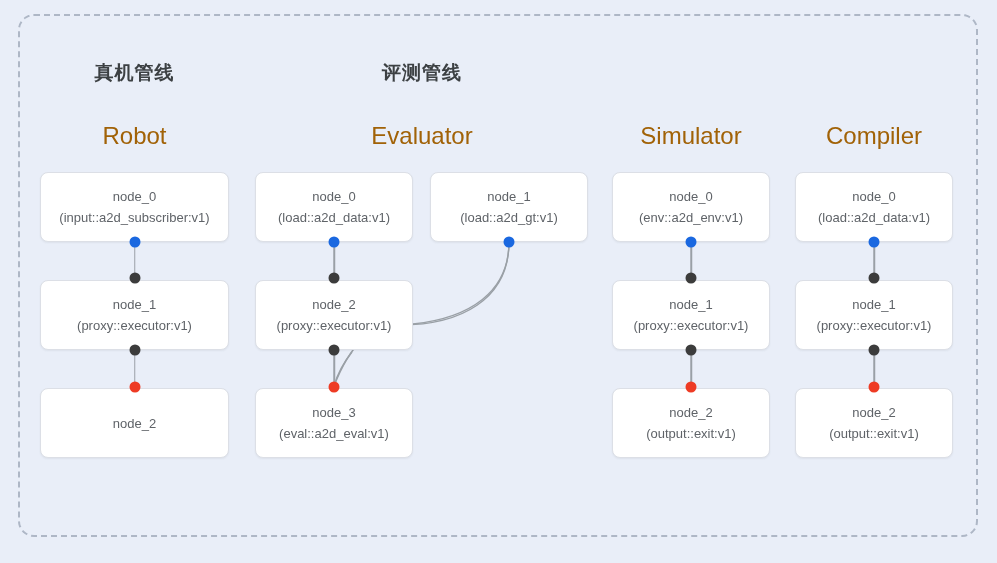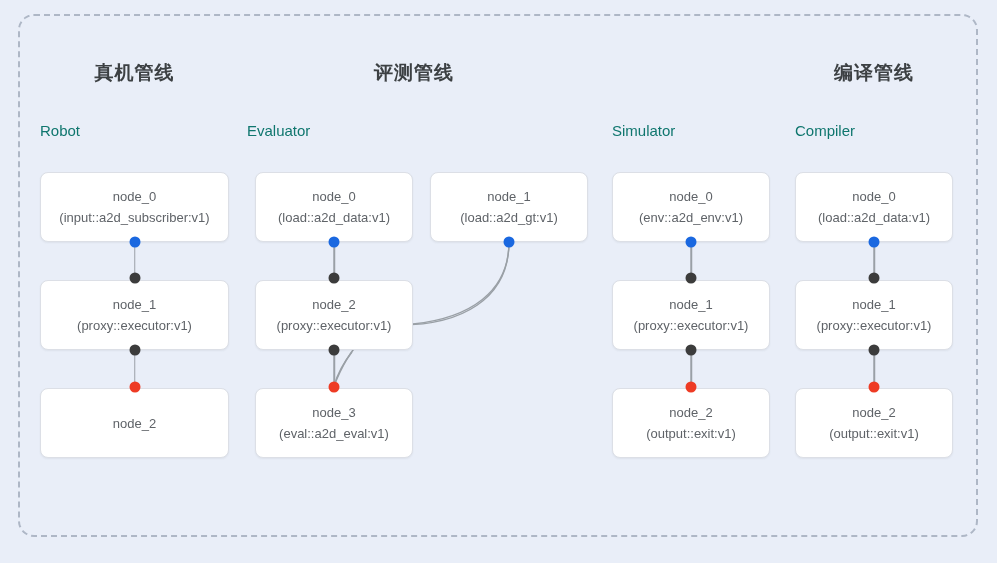--- a/index.html
+++ b/index.html
@@ -50,24 +50,24 @@
     font-size: 19px;
     font-weight: bold;
     color: #3c4043;
     letter-spacing: 1px;
     white-space: nowrap;
   }
   .col-subtitle {
     position: absolute;
     top: 122px;
     width: 100%;
-    text-align: left;
-    font-size: 15px;
+    text-align: center;
+    font-size: 24px;
     font-weight: normal;
-    color: #0f766e;
+    color: #a16207;
     white-space: nowrap;
   }
 
   
   .node {
     position: absolute;
     box-sizing: border-box;
     background: #ffffff;
     border: 1px solid #dcdfe6;
     border-radius: 8px;
@@ -167,21 +167,21 @@
     <div class="line2">(proxy::executor:v1)</div>
   </div>
   <div class="port dark" style="left:134.5px; top:350px;"></div>
   <div class="connector" style="left:134.5px; top:350px; height:37px;"></div>
   <div class="port red" style="left:134.5px; top:387px;"></div>
 
   <div class="node" style="left:40px; top:388px; width:189px; height:70px;">
     <div class="line1">node_2</div>
   </div>
 
-  <div class="column" style="left:247px; width:334px;">
+  <div class="column" style="left:255px; width:334px;">
     <div class="col-title">评测管线</div>
     <div class="col-subtitle">Evaluator</div>
   </div>
 
   <div class="node" style="left:255px; top:172px; width:158px; height:70px;">
     <div class="line1">node_0</div>
     <div class="line2">(load::a2d_data:v1)</div>
   </div>
   <div class="port blue" style="left:334px; top:242px;"></div>
   <div class="connector" style="left:334px; top:242px; height:36px;"></div>
@@ -225,21 +225,20 @@
   <div class="port dark" style="left:691px; top:350px;"></div>
   <div class="connector" style="left:691px; top:350px; height:37px;"></div>
   <div class="port red" style="left:691px; top:387px;"></div>
 
   <div class="node" style="left:612px; top:388px; width:158px; height:70px;">
     <div class="line1">node_2</div>
     <div class="line2">(output::exit:v1)</div>
   </div>
 
   <div class="column" style="left:795px; width:158px;">
-    <div class="col-title">编译管线</div>
     <div class="col-subtitle">Compiler</div>
   </div>
 
   <div class="node" style="left:795px; top:172px; width:158px; height:70px;">
     <div class="line1">node_0</div>
     <div class="line2">(load::a2d_data:v1)</div>
   </div>
   <div class="port blue" style="left:874px; top:242px;"></div>
   <div class="connector" style="left:874px; top:242px; height:36px;"></div>
   <div class="port dark" style="left:874px; top:278px;"></div>

